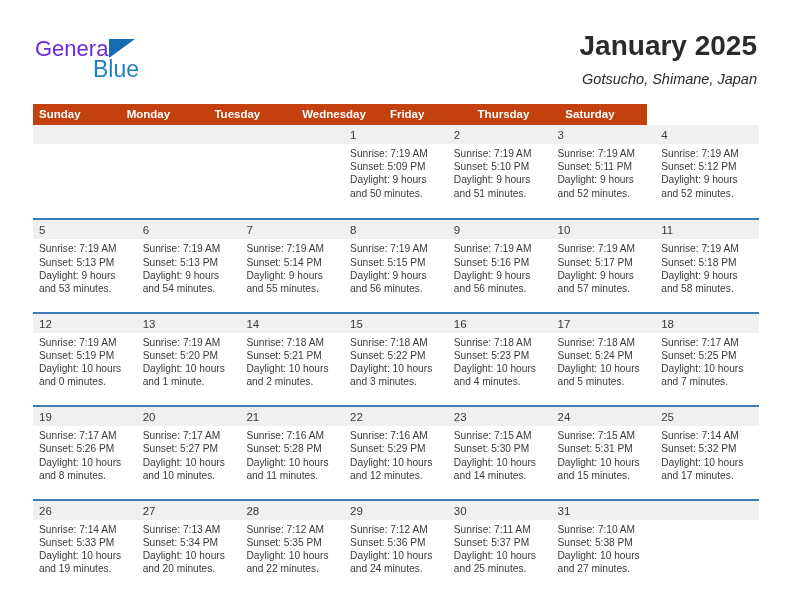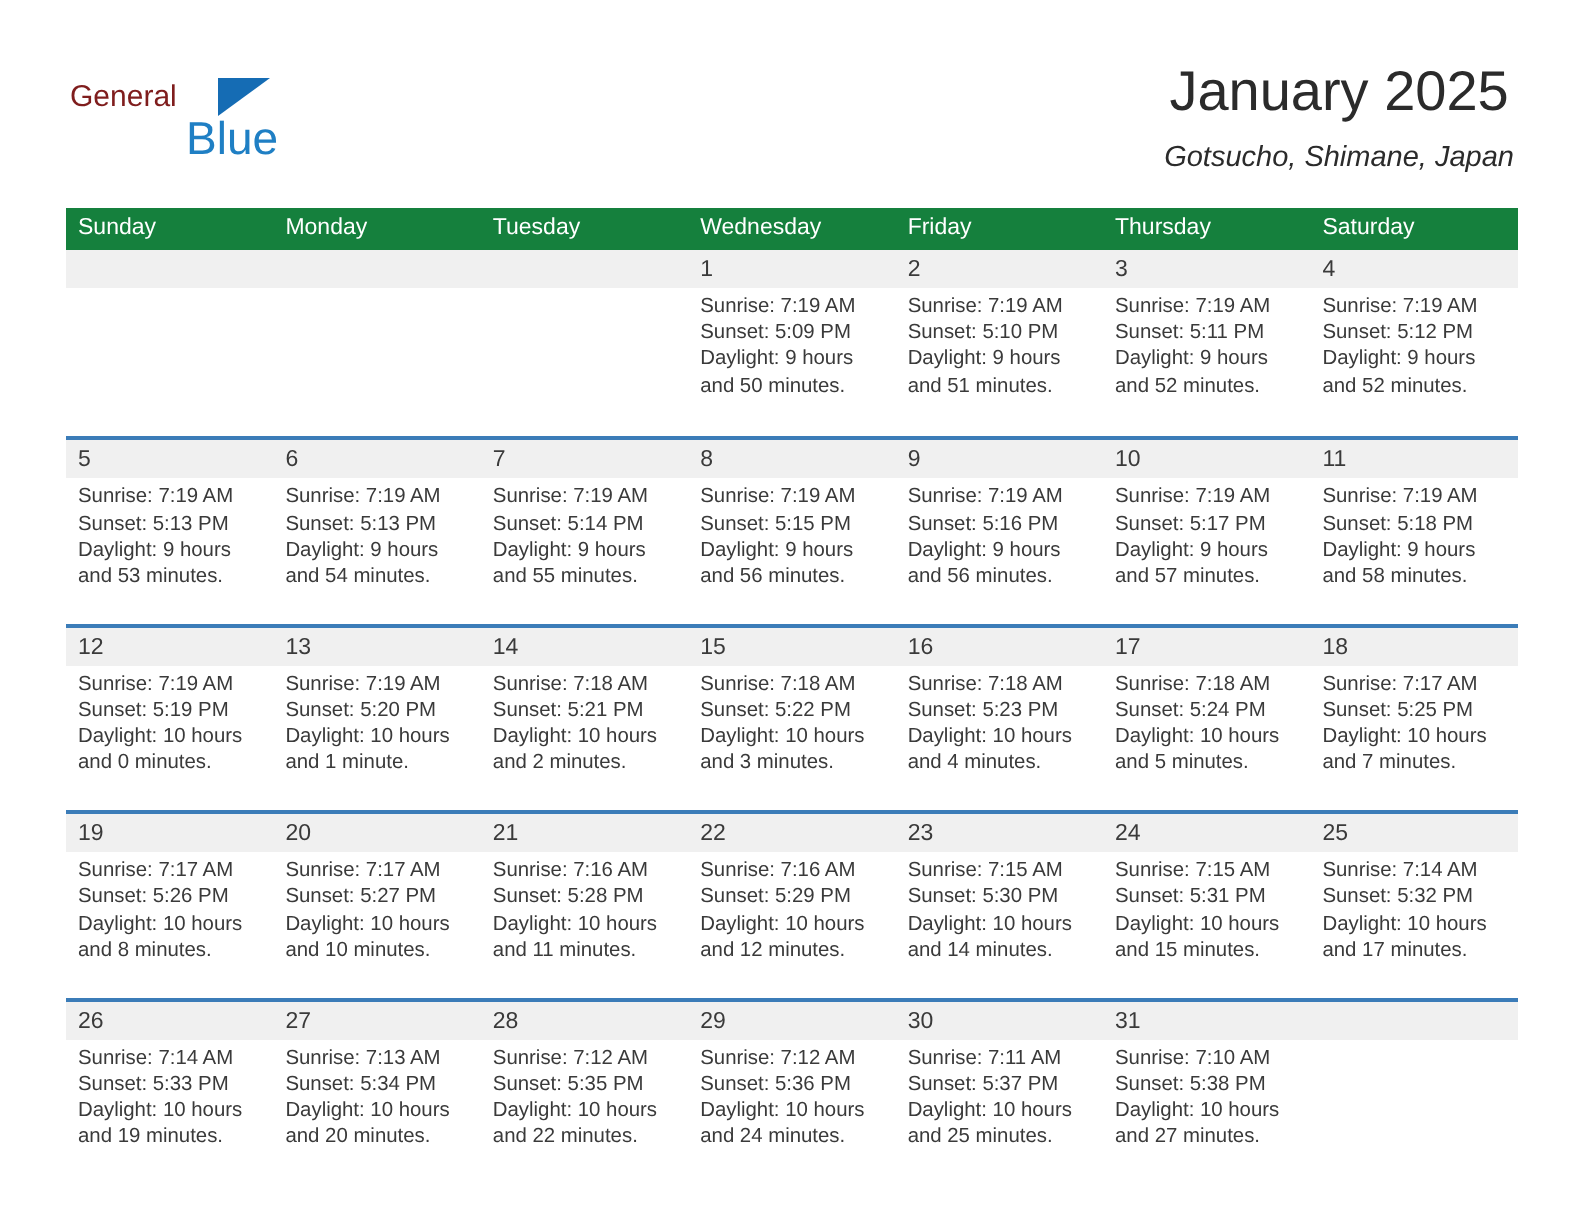--- a/index.html
+++ b/index.html
@@ -30,22 +30,22 @@
   .logo {
     position: absolute;
     left: 35px;
     top: 36px;
     width: 200px;
     height: 50px;
   }
   .logo-general {
     position: absolute;
     left: 0; top: 0;
-    font-size: 15px;
-    color: #7f1d1d;
+    font-size: 22px;
+    color: #6d28d9;
     letter-spacing: 0px;
     line-height: 26px;
     font-family: "Liberation Sans", sans-serif;
   }
   .logo-triangle {
     position: absolute;
     left: 74px;
     top: 3px;
     width: 0; height: 0;
     border-left: 26px solid #156cb4;
@@ -62,45 +62,45 @@
   .title-block {
     position: absolute;
     right: 35px;
     top: 28px;
     text-align: right;
   }
   .cal-title {
     font-size: 28px;
     color: #2b2b2b;
     line-height: 36px;
-    font-weight: normal;
+    font-weight: bold;
     margin: 0;
     white-space: nowrap;
-    text-align: center;
   }
   .cal-subtitle {
     font-size: 14.5px;
     color: #2b2b2b;
     line-height: 22px;
     margin: 4px 0 0 0;
     white-space: nowrap;
     font-style: italic;
   }
 
   
   .calendar {
     position: absolute;
     left: 33px;
     top: 104px;
     width: 726px;
   }
   .dow-row {
     display: flex;
-    width: 726px;
-    background: #15803d;
+    width: 614px;
+    background: #c2410c;
+    font-weight: bold;
   }
   .dow {
     width: 103.714px;
     height: 21px;
     color: #ffffff;
     font-size: 11.5px;
     line-height: 21px;
     padding-left: 6px;
     white-space: nowrap;
     overflow: hidden;

